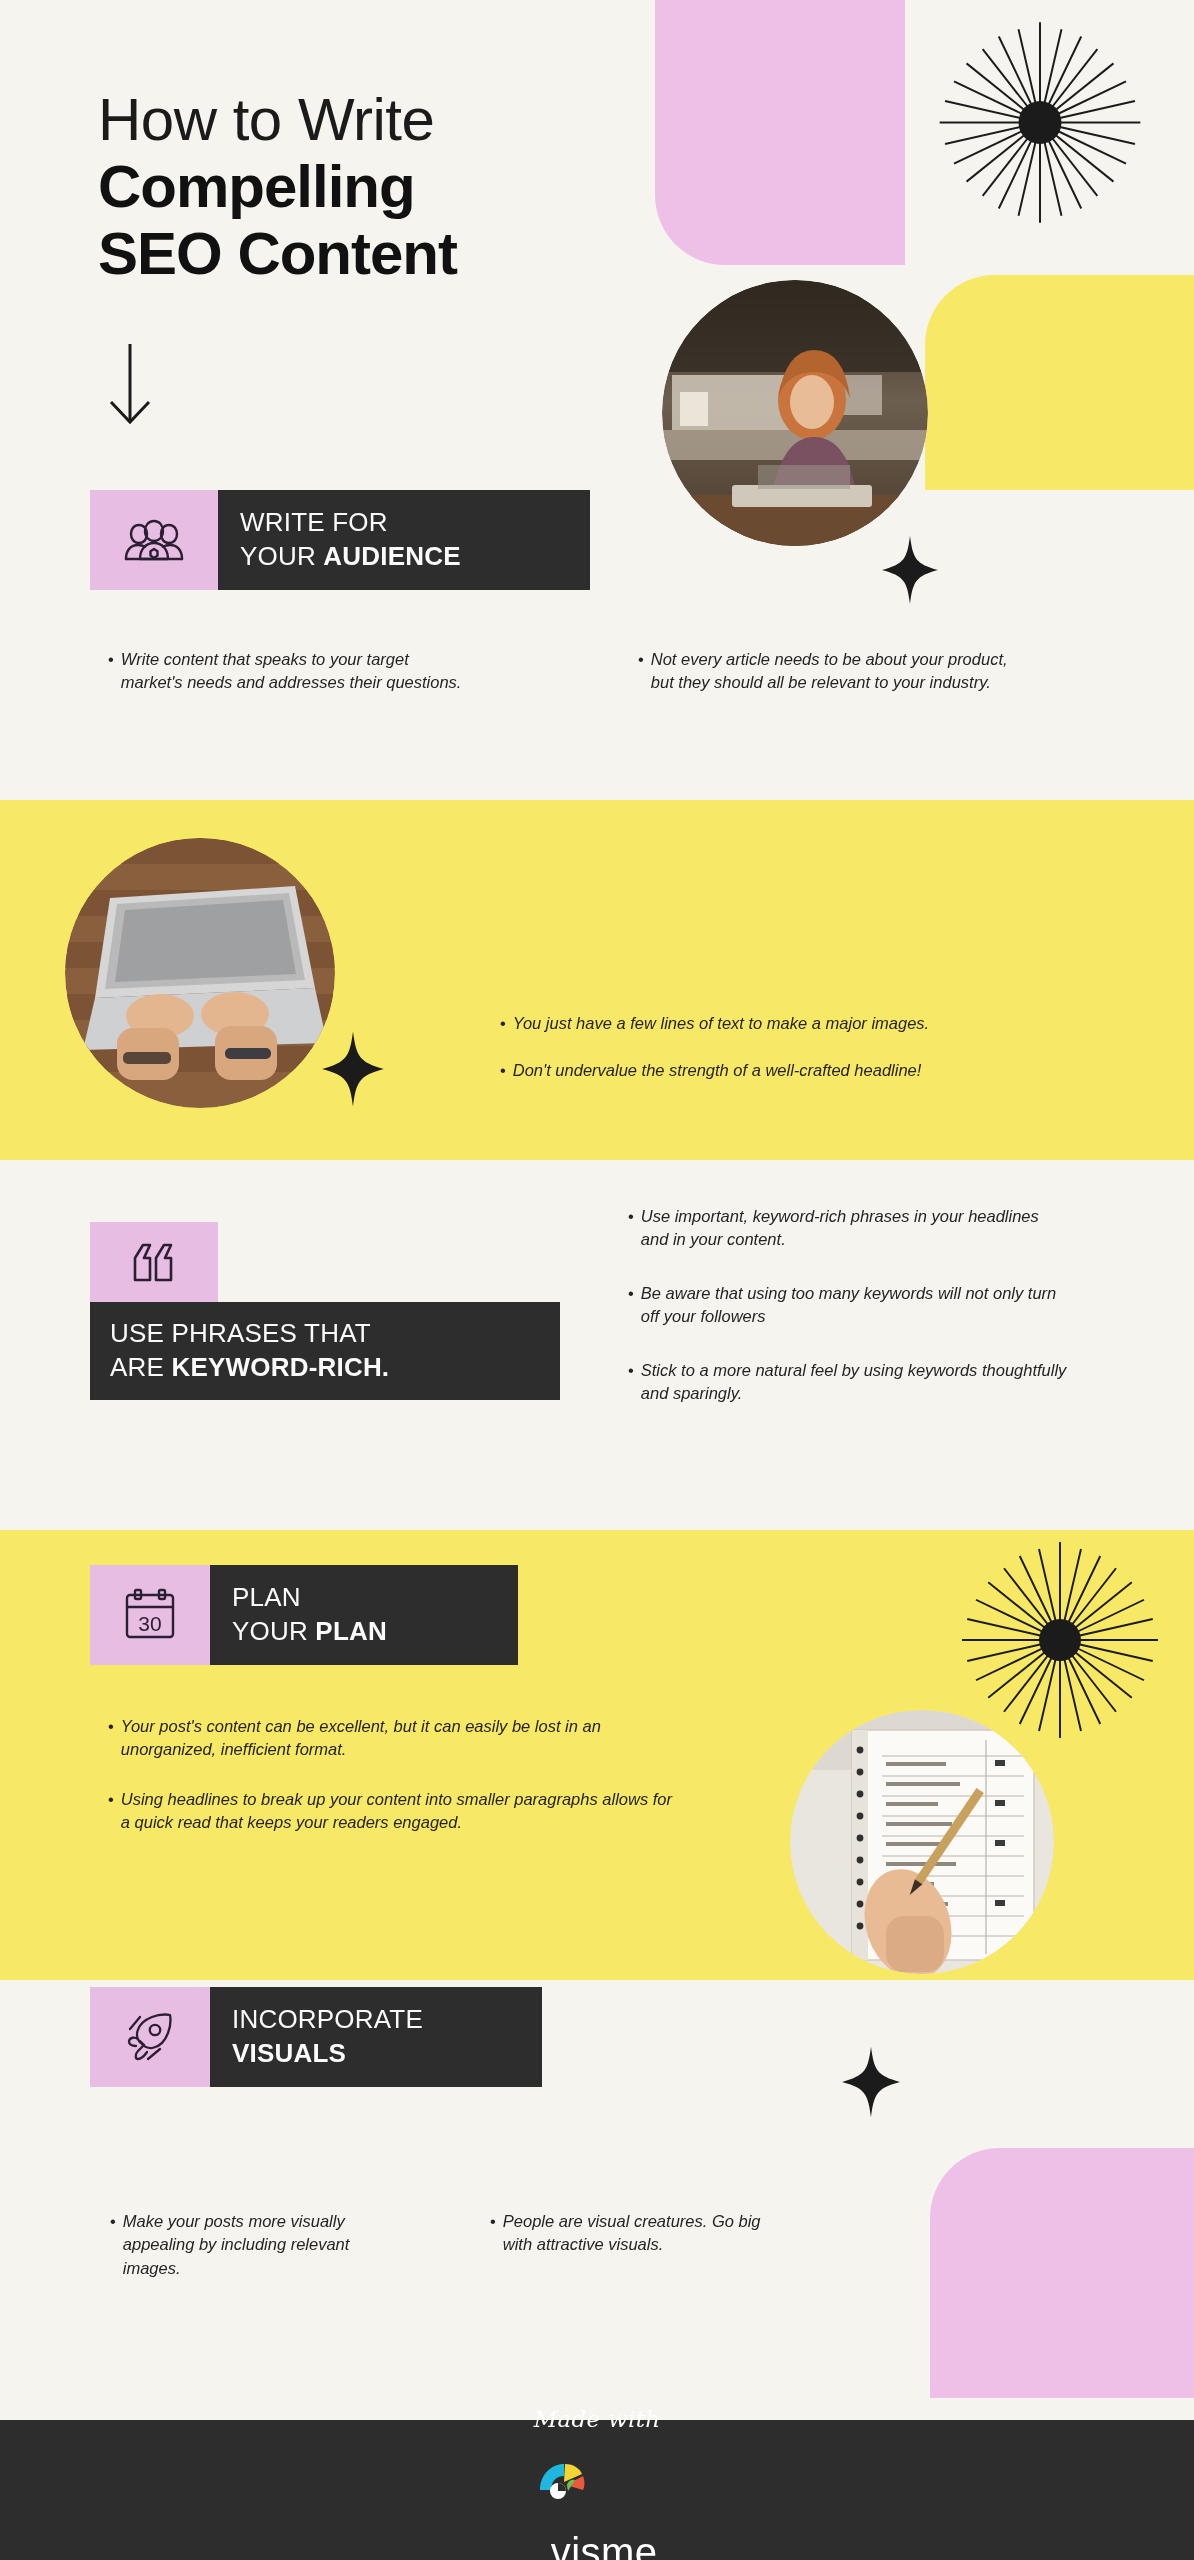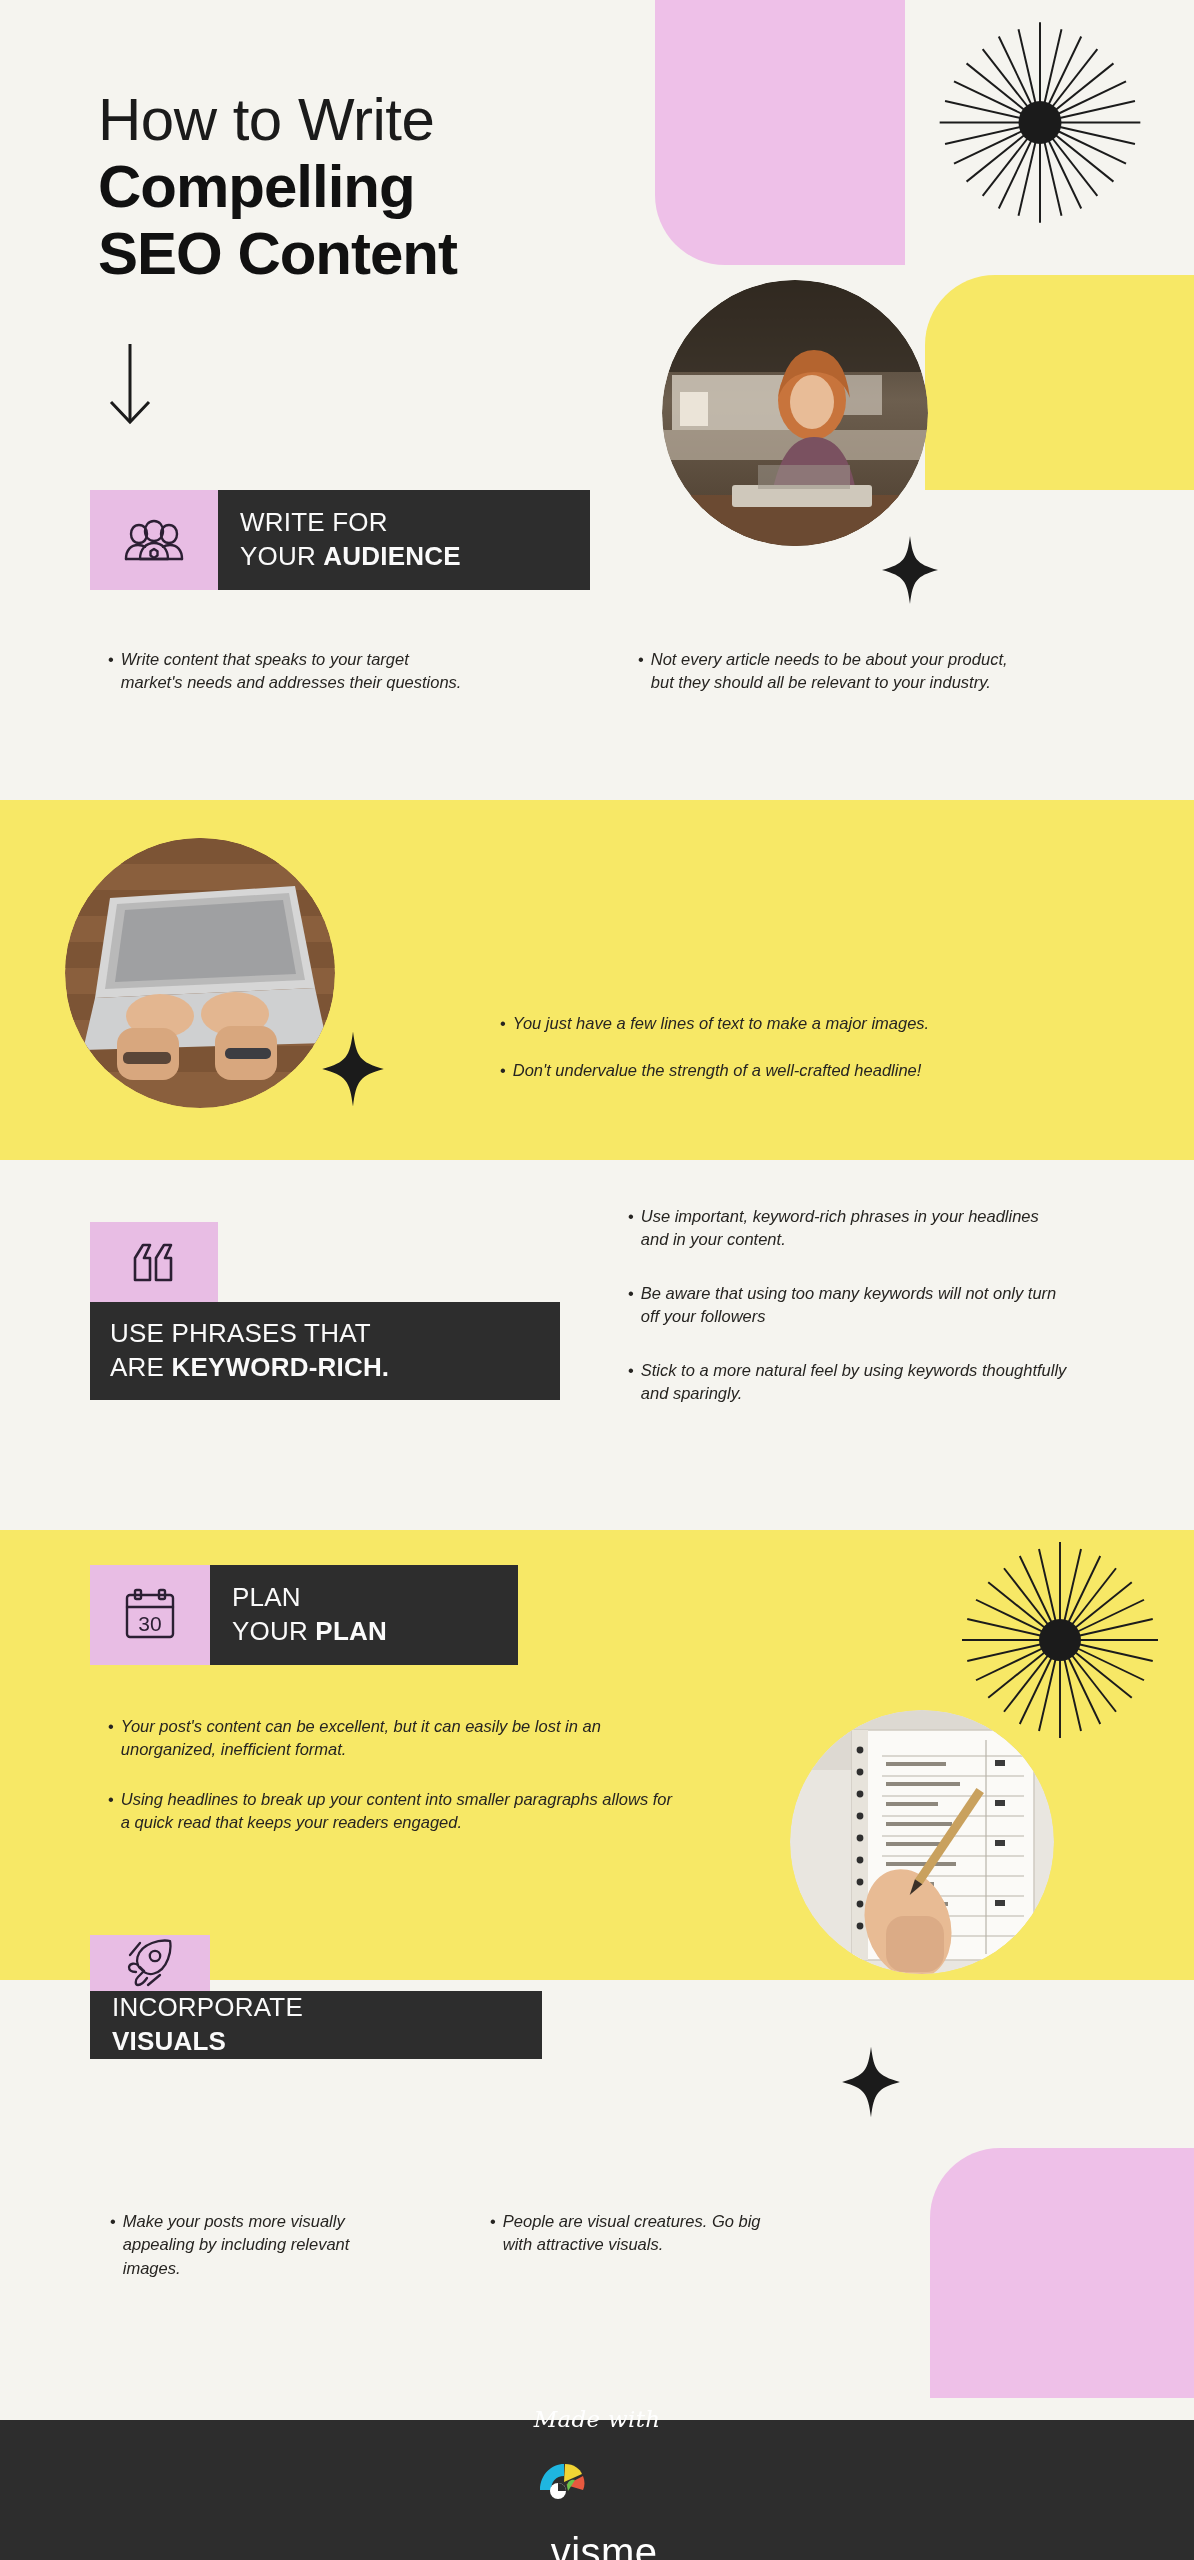--- a/index.html
+++ b/index.html
@@ -496,21 +496,21 @@
     <div class="bullet" style="margin-bottom:26px;">
       <span class="dot">•</span>
       <span class="txt">Your post's content can be excellent, but it can easily be lost in an unorganized, inefficient format.</span>
     </div>
     <div class="bullet">
       <span class="dot">•</span>
       <span class="txt">Using headlines to break up your content into smaller paragraphs allows for a quick read that keeps your readers engaged.</span>
     </div>
   </div>
 
-  <div class="badge" style="left:90px; top:1935px; width:452px; height:89px;flex-direction:column;">
+  <div class="badge" style="left:90px; top:1987px; width:452px; height:100px;">
     <div class="badge-icon" style="width:120px;">
       <svg width="56" height="56" viewBox="0 0 56 56">
         <g fill="none" stroke="#2b1f33" stroke-width="2.3" stroke-linejoin="round" stroke-linecap="round">
           <path d="M22 36 C10 30 14 14 30 8 c10 -4 18 -2 18 -2 s2 8 -2 18 c-6 16 -22 20 -28 8 Z"></path>
           <circle cx="33" cy="21" r="5.2"></circle>
           <path d="M22 36 l-6 6 c-3 3 -3 8 0 8 c4 0 7 -4 9 -7"></path>
           <path d="M16 30 c-3 -2 -8 -2 -9 2 c0 4 4 5 7 5"></path>
           <path d="M8 20 l10 -12"></path>
           <path d="M26 50 l12 -10"></path>
         </g>

